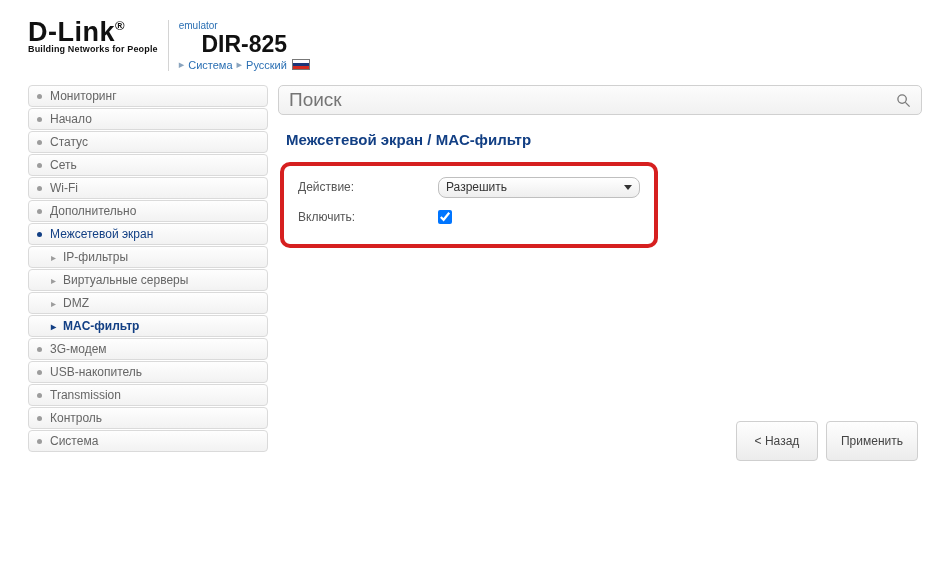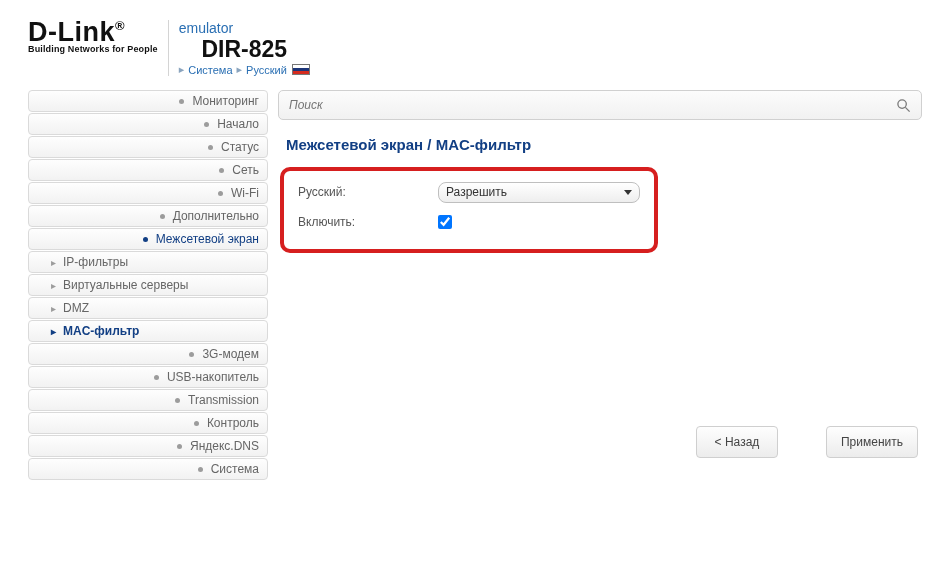--- a/index.html
+++ b/index.html
@@ -35,21 +35,21 @@
     font-size: 9px;
     font-weight: 700;
     letter-spacing: 0.15px;
     color: #111;
     text-align: right;
   }
   .model-block {
     border-left: 1px solid #d4d4d4;
     padding-left: 10px;
   }
-  .emulator { font-size: 14px; color: #2a6fb3; }
+  .emulator { font-size: 10px; color: #2a6fb3; }
   .model {
     font-size: 23px;
     font-weight: 700;
     color: #111;
     text-align: center;
   }
   .crumbs {
     font-size: 11px;
     color: #8aa4be;
     display: flex;
@@ -78,21 +78,20 @@
     display: flex;
     align-items: center;
     height: 22px;
     padding: 0 8px;
     border: 1px solid #dadada;
     border-radius: 4px;
     margin-bottom: 1px;
     cursor: pointer;
     background: linear-gradient(#fefefe, #f2f2f2);
     color: #666;
-    justify-content: flex-end;
   }
   .nav-item .bullet {
     width: 5px; height: 5px;
     border-radius: 50%;
     background: #9c9c9c;
     margin-right: 8px;
     flex-shrink: 0;
   }
   .nav-item.expanded {
     color: #123f84;
@@ -135,23 +134,22 @@
     display: flex;
     align-items: center;
     padding: 0 10px;
     margin-bottom: 16px;
   }
   .search-input {
     flex: 1;
     border: none;
     background: transparent;
     outline: none;
-    font-style: italic;
     color: #8a8a8a;
-    font-size: 12px;
+    font-size: 19px;
   }
   .search-icon { color: #777; }
   .search-icon svg { width: 15px; height: 15px; display:block; }
 
   .page-title {
     font-size: 15px;
     font-weight: 700;
     color: #123f84;
     padding-left: 8px;
     margin-bottom: 14px;
@@ -201,33 +199,32 @@
     height: 14px;
   }
   .footer-buttons {
     position: absolute;
     right: 4px;
     top: 336px;
     display: flex;
     gap: 8px;
   }
   .btn {
-    height: 32px;
+    height: 40px;
     min-width: 82px;
     padding: 0 14px;
     border: 1px solid #cfcfcf;
     border-radius: 4px;
     background: linear-gradient(#fefefe, #ececec);
     color: #444;
     font-size: 12px;
     cursor: pointer;
     display: flex;
     align-items: center;
     justify-content: center;
-    margin-left: 40px;
   }
 </style>
 </head>
 <body>
 
 <div class="page">
   <div class="header">
     <div class="logo-block">
       <div class="logo-main"><span>D-Link</span><span class="logo-reg">®</span></div>
       <div class="logo-sub">Building Networks for People</div>
@@ -302,44 +299,40 @@
       <div class="nav-item">
           <span class="bullet"></span>
           <span>Transmission</span>
         </div>
       <div class="nav-item">
           <span class="bullet"></span>
           <span>Контроль</span>
         </div>
       <div class="nav-item">
           <span class="bullet"></span>
-          <span>Яндекс.DNS</span>
-        </div>
-      <div class="nav-item">
-          <span class="bullet"></span>
           <span>Система</span>
         </div>
     </div>
 
     <div class="main">
       <div class="search-bar">
         <input class="search-input" placeholder="Поиск" style="">
         <span class="search-icon">
           <svg viewBox="0 0 16 16" fill="none" stroke="#7a7a7a" stroke-width="1.4">
               <circle cx="6.5" cy="6.5" r="4.5"></circle>
               <line x1="10" y1="10" x2="14.5" y2="14.5"></line>
             </svg>
         </span>
       </div>
 
       <div class="page-title">Межсетевой экран /  MAC-фильтр</div>
 
       <div class="highlight-box">
         <div class="form-row">
-          <div class="form-label">Русский:</div>
+          <div class="form-label">Действие:</div>
           <div class="drop">
             <span>Разрешить</span>
             <span class="tri"></span>
           </div>
         </div>
         <div class="form-row" style="margin-bottom:0">
           <div class="form-label">Включить:</div>
           <input type="checkbox" class="check" checked="" style="">
         </div>
       </div>

